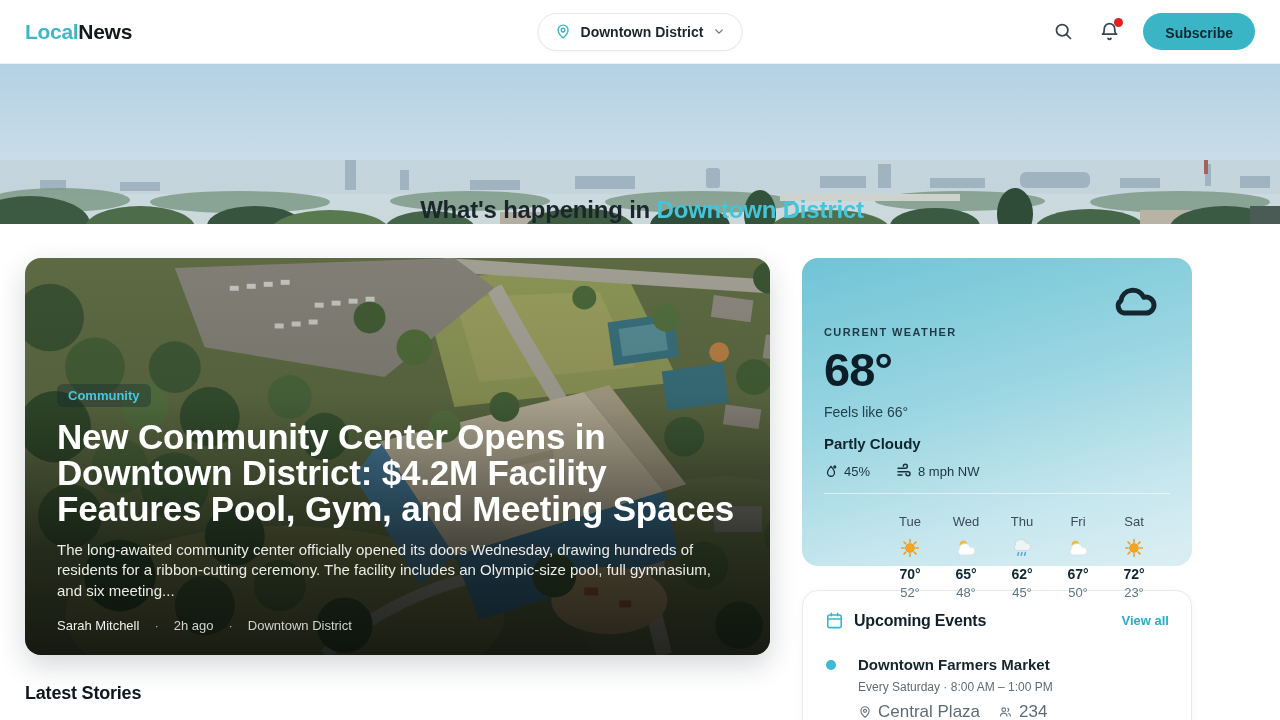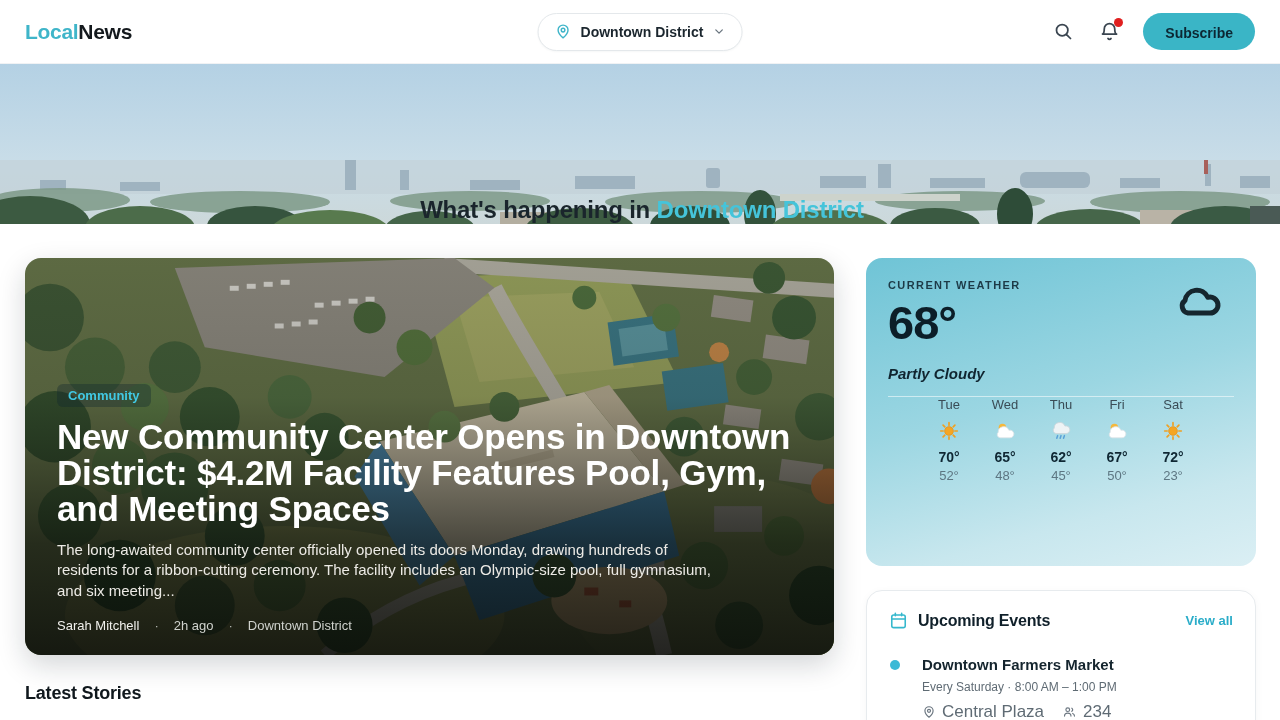--- a/index.html
+++ b/index.html
@@ -28,21 +28,21 @@
   
   .hero { position:relative; height:160px; overflow:hidden; }
   .hero svg.bg { position:absolute; inset:0; display:block; }
   .hero-title { position:absolute; left:4px; right:0; top:132px; text-align:center;
     font-size:24px; font-weight:800; letter-spacing:-0.2px; }
   .hero-title .prefix { color:#1a252c; }
   .hero-title .highlight { color:#45c4da; }
 
   
   .main { display:flex; gap:32px; padding:34px 24px 0 25px; align-items:flex-start; }
-  .col-left { width:809px; }
+  .col-left { width:745px; }
   .col-right { width:390px; }
 
   
   .featured { position:relative; height:397px; border-radius:16px; overflow:hidden;
     cursor:pointer; box-shadow:0 10px 28px rgba(15,30,40,0.18); }
   .featured svg.photo { position:absolute; inset:0; display:block; }
   .featured .shade { position:absolute; inset:0;
     background:linear-gradient(180deg, rgba(10,14,10,0.10) 0%, rgba(8,10,8,0.18) 35%, rgba(5,7,5,0.66) 72%, rgba(4,5,4,0.82) 100%); }
   .featured-content { position:absolute; left:32px; right:30px; bottom:22px; }
   .tag { display:inline-block; font-size:13px; font-weight:600; color:#41c8e2;
@@ -56,31 +56,31 @@
   .byline .author { color:#f1f0ec; font-weight:400; }
   .byline .dot { color:#b5b8b3; }
 
   .section-title { margin-top:28px; font-size:18px; font-weight:800; color:#10181d;
     letter-spacing:-0.2px; }
 
   
   .weather { height:308px; border-radius:16px; padding:21px 22px 0 22px;
     background:linear-gradient(165deg, #6fc4d6 0%, #9bd6e2 45%, #c8e7ee 78%, #dbeff4 100%);
     position:relative; }
-  .w-label { font-size:11px; font-weight:700; letter-spacing:1.4px; color:#1d3a47; }
+  .w-label { font-size:11px; font-weight:700; letter-spacing:1.4px; color:#1d3a47;margin-top:47px; }
   .w-temp { margin-top:4px; font-size:47px; font-weight:800; color:#0c1e28;
     letter-spacing:-1px; }
   .w-feels { margin-top:7px; font-size:14px; color:#23414e; }
-  .w-cond { margin-top:15px; font-size:15px; font-weight:700; color:#102530;font-style:italic; }
+  .w-cond { margin-top:15px; font-size:15px; font-weight:700; color:#102530; }
   .w-stats { margin-top:11px; display:flex; align-items:center; gap:26px;
     font-size:13px; color:#1c3440; }
   .w-stat { display:flex; align-items:center; gap:6px; }
   .w-cloud { position:absolute; top:24px; right:30px; }
   .w-divider { margin-top:14px; border-top:1px solid rgba(255,255,255,0.55); }
-  .forecast { margin-top:0; display:flex; justify-content:center;
+  .forecast { margin-top:20px; display:flex; justify-content:flex-end;
     padding:0 8px; }
   .f-col { width:56px; text-align:center; }
   .f-day { font-size:13px; color:#3a4c56; }
   .f-icon { margin-top:8px; height:22px; display:flex; align-items:center;
     justify-content:center; }
   .f-hi { margin-top:7px; font-size:14px; font-weight:700; color:#0f2733; }
   .f-lo { margin-top:3px; font-size:13px; color:#5d7682; }
 
   
   .events { margin-top:24px; border:1px solid #e7ebee; border-radius:16px;
@@ -304,40 +304,62 @@
           <circle cx="345" cy="60" r="16" fill="#486439"></circle>
             <circle cx="745" cy="20" r="16" fill="#3f5c37"></circle>
           <circle cx="805" cy="230" r="18" fill="#c07840"></circle>
             <circle cx="695" cy="95" r="10" fill="#c98a4a"></circle>
         </g>
       </svg>
       <div class="shade"></div>
       <div class="featured-content">
         <span class="tag">Community</span>
         <div class="headline">New Community Center Opens in Downtown District: $4.2M Facility Features Pool, Gym, and Meeting Spaces</div>
-        <div class="excerpt">The long-awaited community center officially opened its doors Monday, drawing hundreds of residents for a ribbon-cutting ceremony. The facility includes an Olympic-size pool, full gymnasium, and six meeting...</div>
+        <div class="excerpt">The long-awaited community center officially opened its doors Wednesday, drawing hundreds of residents for a ribbon-cutting ceremony. The facility includes an Olympic-size pool, full gymnasium, and six meeting...</div>
         <div class="byline">
           <span class="author">Sarah Mitchell</span>
           <span class="dot">·</span>
           <span>2h ago</span>
           <span class="dot">·</span>
           <span>Downtown District</span>
         </div>
       </div>
     </div>
 
     <h2 class="section-title">Latest Stories</h2>
   </div>
 
   <div class="col-right">
 
     <div class="weather">
       <div class="w-label">CURRENT WEATHER</div>
       <div class="w-temp">68°</div>
+      <div class="w-feels">Feels like 66°</div>
       <div class="w-cond">Partly Cloudy</div>
+      <div class="w-stats">
+        <span class="w-stat">
+          <span style="display:flex;">
+            <svg width="14" height="14" viewBox="0 0 24 24" fill="none" stroke="#18303c" stroke-width="2.2" stroke-linecap="round">
+                <path d="M12 4s-6 6.5-6 11a6 6 0 0 0 12 0c0-4.5-6-11-6-11z"></path>
+                <circle cx="18.5" cy="5" r="1.6"></circle>
+              </svg>
+          </span>
+          <span>45%</span>
+        </span>
+        <span class="w-stat">
+          <span style="display:flex;">
+            <svg width="16" height="16" viewBox="0 0 24 24" fill="none" stroke="#18303c" stroke-width="2.2" stroke-linecap="round">
+                <path d="M3 8h11a3 3 0 1 0-3-3"></path>
+                <path d="M3 13h15a3 3 0 1 1-3 3"></path>
+                <path d="M3 18h6"></path>
+              </svg>
+          </span>
+          <span>8 mph NW</span>
+        </span>
+      </div>
       <div class="w-cloud">
         <svg width="52" height="36" viewBox="0 0 52 36" fill="none" stroke="#15262e" stroke-width="5" stroke-linecap="round" stroke-linejoin="round">
           <path d="M14 31h22a8 8 0 1 0-2.2-15.7 A12 12 0 0 0 11 18.5 A7 7 0 0 0 14 31z"></path>
         </svg>
       </div>
       <div class="w-divider"></div>
       <div class="forecast">
         <div class="f-col">
           <div class="f-day">Tue</div>
           <div class="f-icon">

